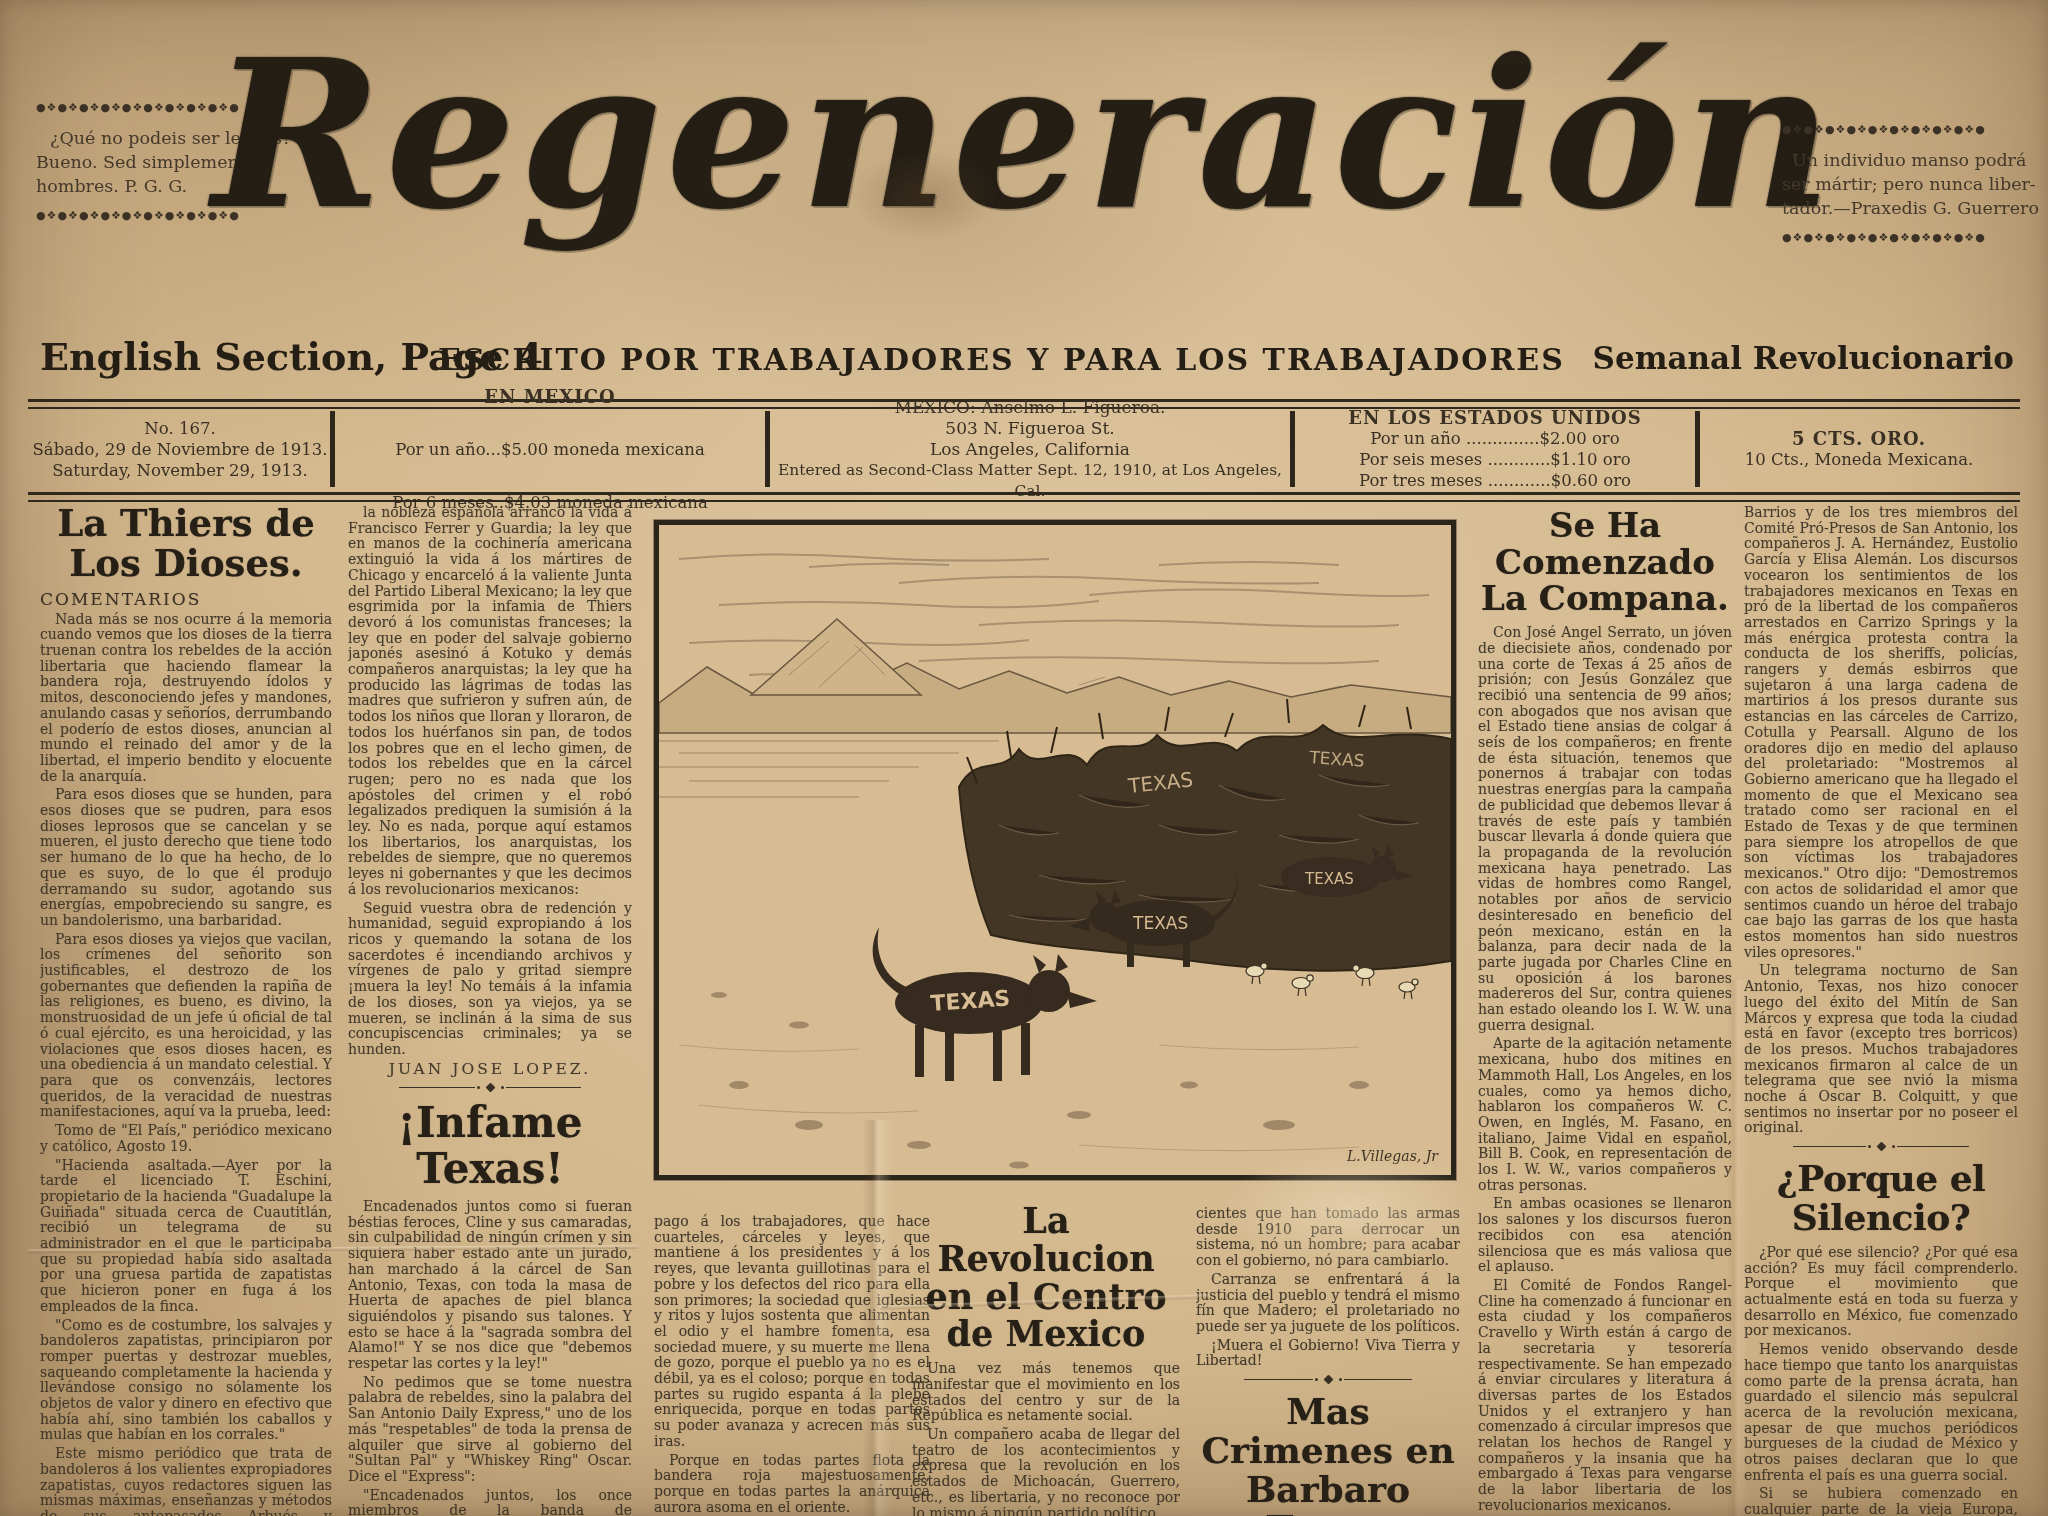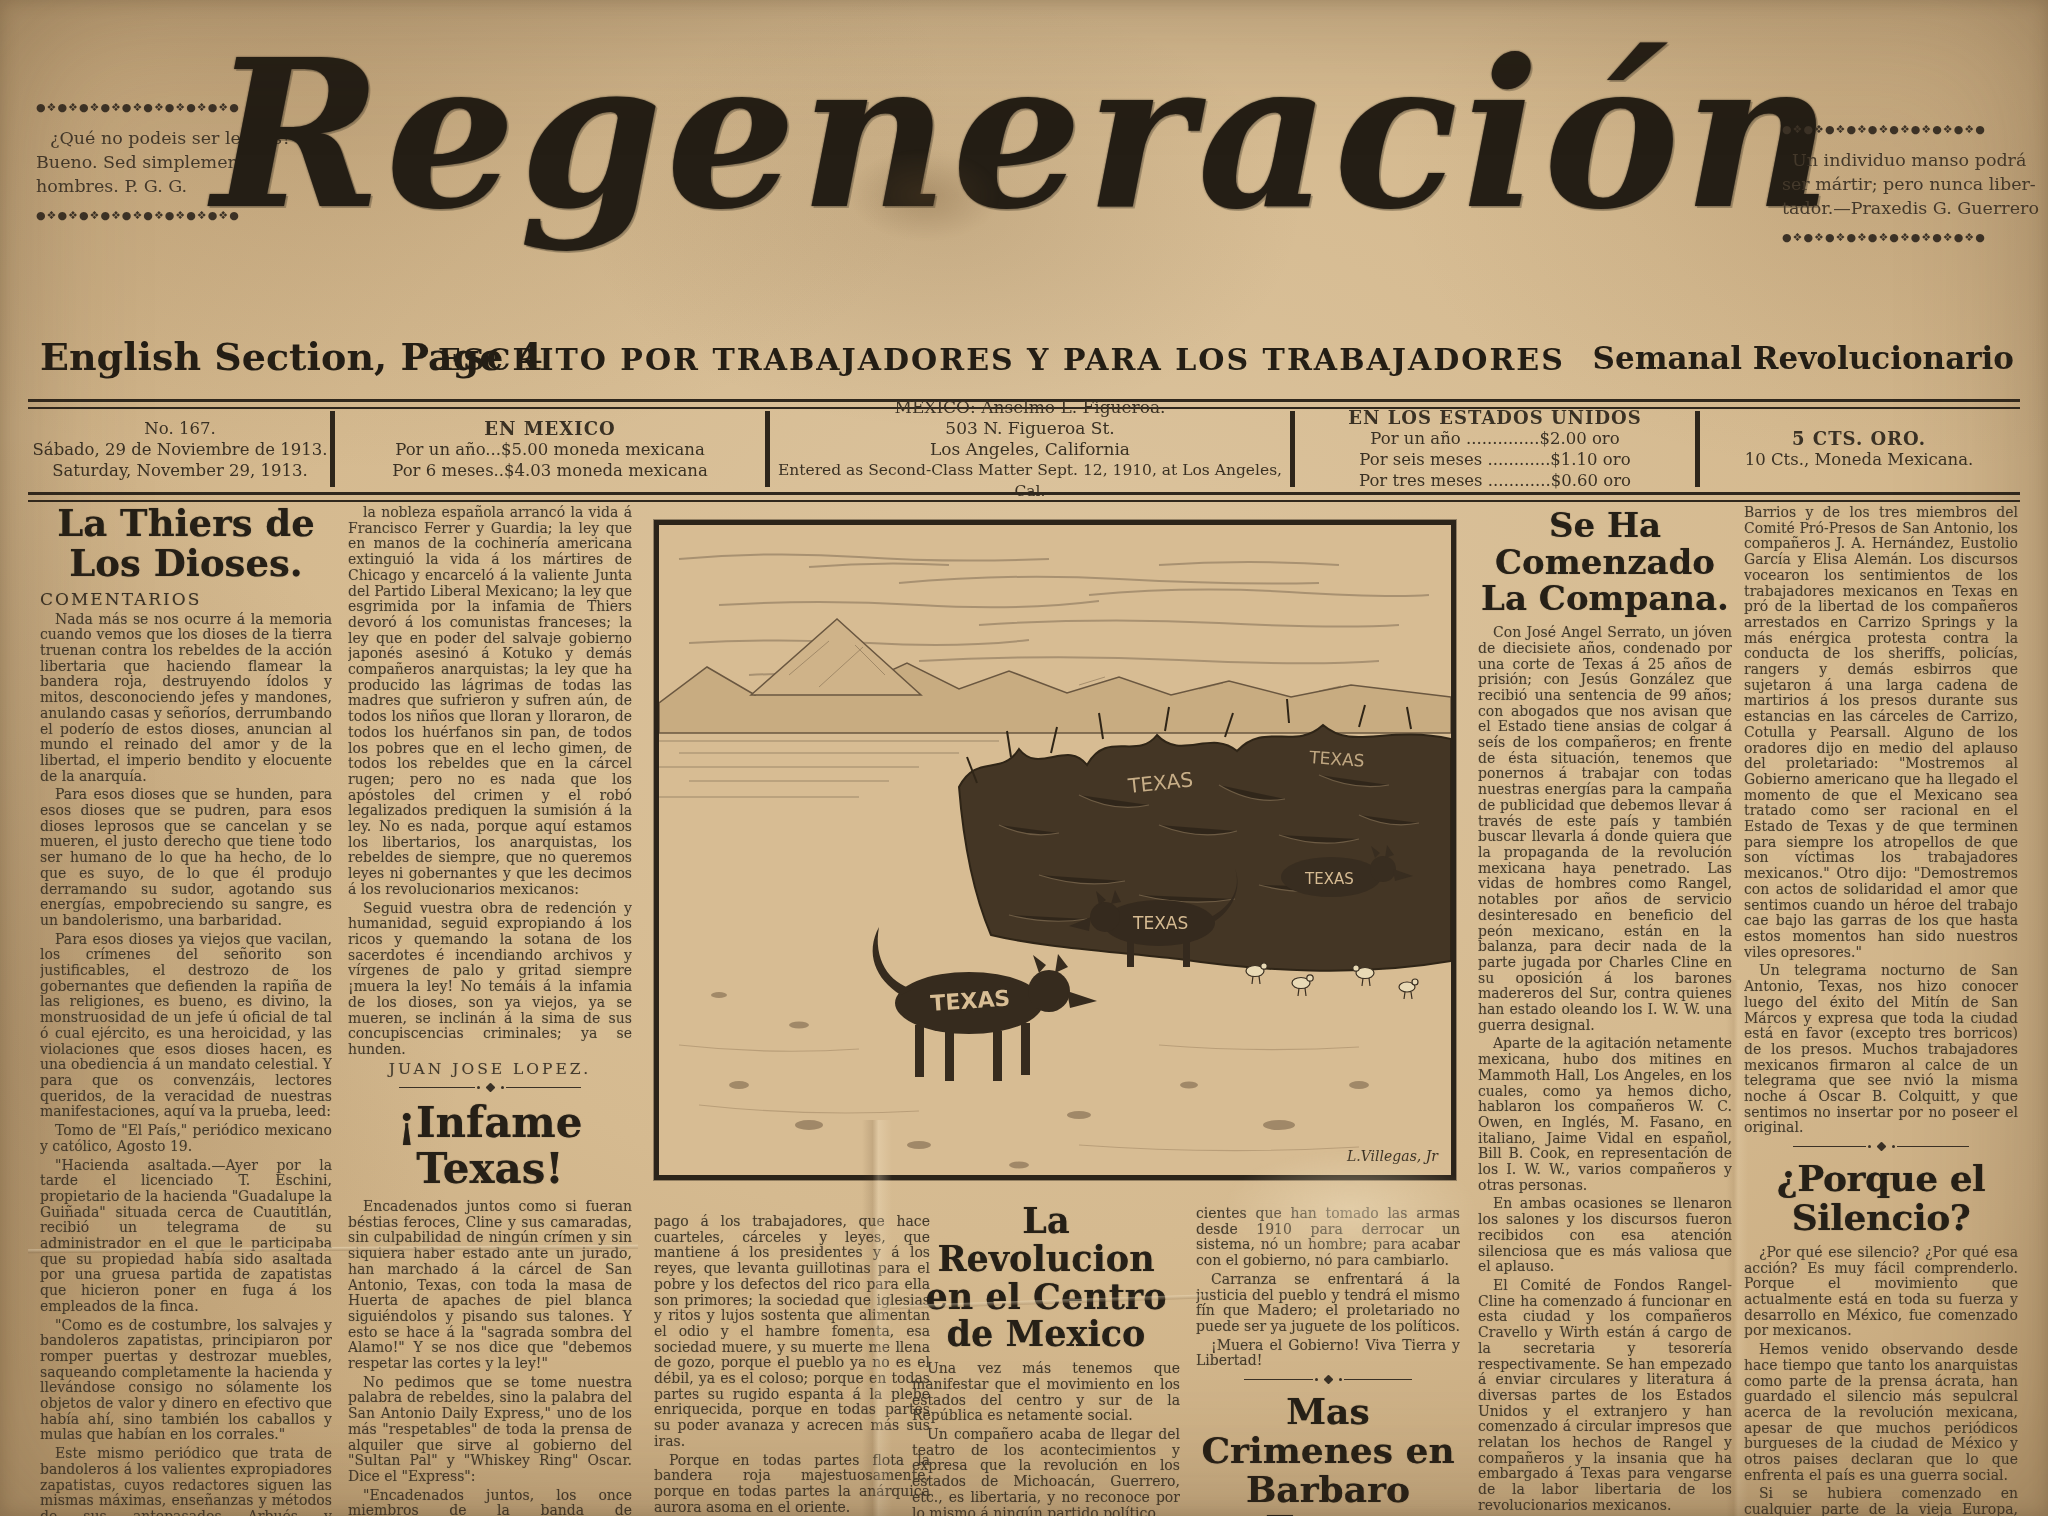--- a/index.html
+++ b/index.html
@@ -31,21 +31,21 @@
   .sec-left{position:absolute; left:40px; top:4px; font-size:38px; font-weight:bold;}
   .sec-center{position:absolute; left:50%; top:12px; transform:translateX(-52%); font-size:30px; font-weight:bold; letter-spacing:2px; white-space:nowrap;}
   .sec-right{position:absolute; right:34px; top:10px; font-size:31px; font-weight:bold;}
   .rule{position:absolute; left:28px; right:28px; border-top:3px solid #30281d; border-bottom:2px solid #30281d; height:5px;}
   .rule-1{top:399px;} .rule-2{top:492px;}
   
   .infobar{position:absolute; left:30px; top:407px; width:1988px; height:84px; display:flex; align-items:stretch; color:#3a3124;}
   .ib-cell{display:flex; flex-direction:column; justify-content:center; text-align:center; font-size:16.5px; line-height:21px;}
   .ib-title{font-weight:bold; font-size:18px; letter-spacing:1px;}
   .ib-sep{width:5px; background:#2e261b; margin:4px 0;}
-  .ib-issue{width:300px;} .ib-mx{width:430px;} .ib-ed{width:520px;} .ib-us{width:400px;} .ib-price{flex:1;}
+  .ib-issue{width:300px;} .ib-mx{width:430px;gap:32px;} .ib-ed{width:520px;} .ib-us{width:400px;} .ib-price{flex:1;}
   
   .col{position:absolute; text-align:justify; font-size:14px; line-height:15.7px; color:#433a2c;
        text-shadow:0 0 1px rgba(64,54,40,.25);}
   .col p{margin:0 0 3px; text-indent:15px;}
   .hl{font-weight:bold; text-align:center; color:#25201700; color:#262017; text-indent:0 !important;
       text-shadow:0 0 1px rgba(38,32,23,.6); line-height:1.08; margin:2px 0 8px;}
   .kicker{font-size:17px; letter-spacing:2px; color:#3c3326; margin:2px 0 4px; text-indent:0 !important;}
   .byline{text-align:center; text-indent:0 !important; letter-spacing:3px; font-size:15.5px; margin:4px 0 2px;}
   .viva{text-indent:8px;}
   .orn-div{display:flex; align-items:center; width:64%; margin:7px auto 9px;}

